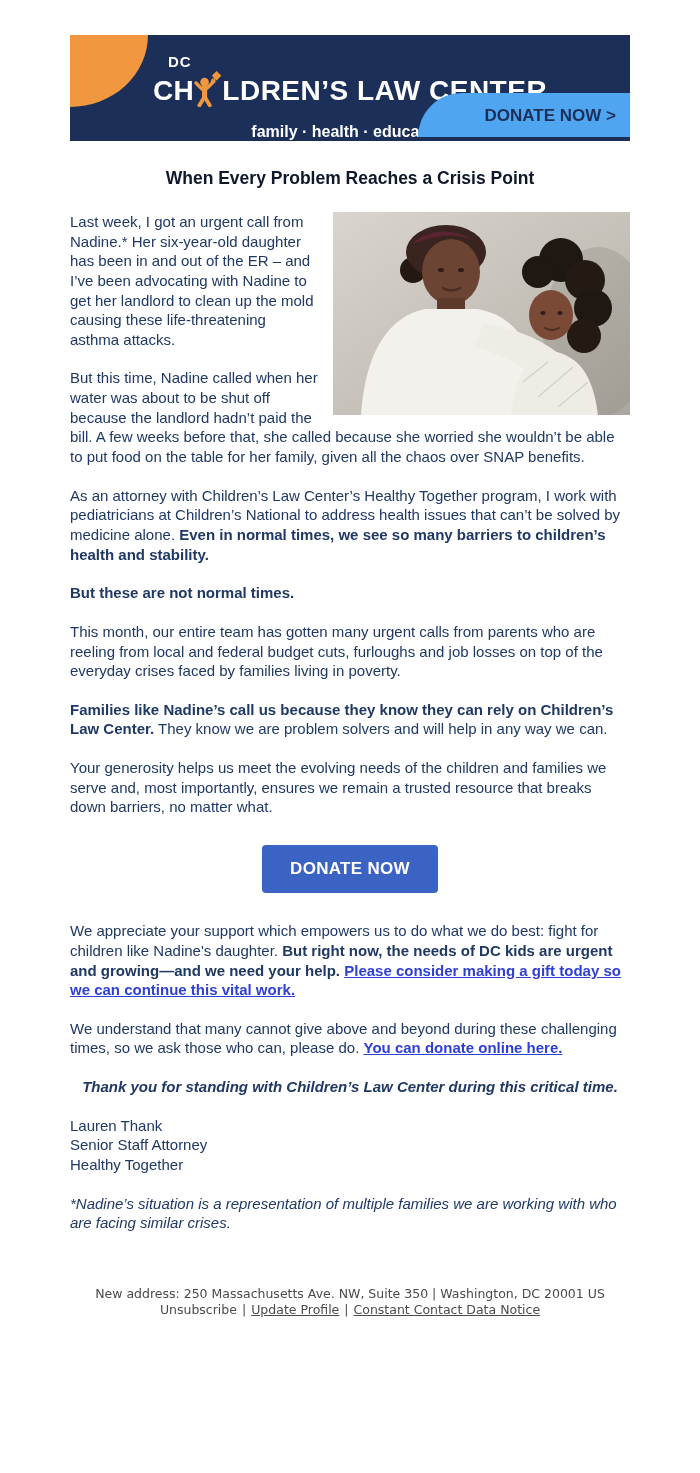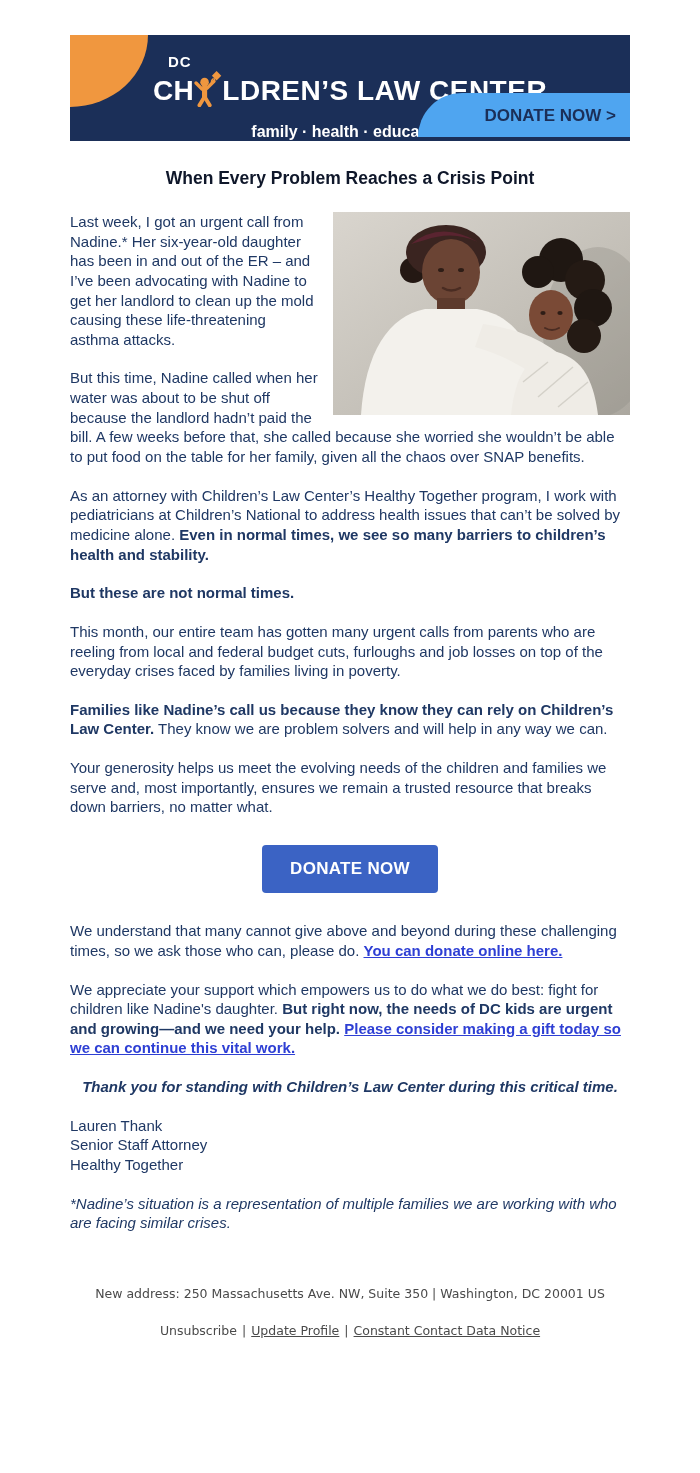--- a/index.html
+++ b/index.html
@@ -125,21 +125,21 @@
   .footnote { margin-bottom: 4px; }
 
   
   .footer {
     font-family: "DejaVu Sans", sans-serif;
     text-align: center;
     color: #4a4a4a;
     font-size: 12.5px;
     margin-top: 34px;
   }
-  .footer-address { margin-bottom: 22px; }
+  .footer-address { margin-bottom: 1px; }
   .footer-links { }
   .footer-links a { color: #4a4a4a; text-decoration: underline; cursor: pointer; }
   .footer-links a.no-underline { text-decoration: none; }
   .footer-links .sep { margin: 0 5px; }
 </style>
 </head>
 <body>
 
 <div class="page">
 
@@ -209,22 +209,22 @@
     <p><span>As an attorney with Children’s Law Center’s Healthy Together program, I work with pediatricians at Children’s National to address health issues that can’t be solved by medicine alone. </span><span class="b">Even in normal times, we see so many barriers to children’s health and stability.</span></p>
     <p><span class="b">But these are not normal times.</span></p>
     <p><span>This month, our entire team has gotten many urgent calls from parents who are reeling from local and federal budget cuts, furloughs and job losses on top of the everyday crises faced by families living in poverty.</span></p>
     <p><span class="b">Families like Nadine’s call us because they know they can rely on Children’s Law Center.</span><span> They know we are problem solvers and will help in any way we can.</span></p>
     <p><span>Your generosity helps us meet the evolving needs of the children and families we serve and, most importantly, ensures we remain a trusted resource that breaks down barriers, no matter what.</span></p>
 
     <div class="btn-row">
       <a class="btn btn-primary" href="#">DONATE NOW</a>
     </div>
 
+    <p><span>We appreciate your support which empowers us to do what we do best: fight for children like Nadine's daughter. </span><span class="b">But right now, the needs of DC kids are urgent and growing—and we need your help. </span><a class="b link" href="#">Please consider making a gift today so we can continue this vital work.</a></p>
     <p><span>We understand that many cannot give above and beyond during these challenging times, so we ask those who can, please do. </span><a class="b link" href="#">You can donate online here.</a></p>
-    <p><span>We appreciate your support which empowers us to do what we do best: fight for children like Nadine's daughter. </span><span class="b">But right now, the needs of DC kids are urgent and growing—and we need your help. </span><a class="b link" href="#">Please consider making a gift today so we can continue this vital work.</a></p>
 
     <p class="p-center"><span class="b i">Thank you for standing with Children’s Law Center during this critical time.</span></p>
 
     <div class="signature">
       <div>Lauren Thank</div>
       <div>Senior Staff Attorney</div>
       <div>Healthy Together</div>
     </div>
 
     <p class="footnote"><span class="i">*Nadine’s situation is a representation of multiple families we are working with who are facing similar crises.</span></p>

